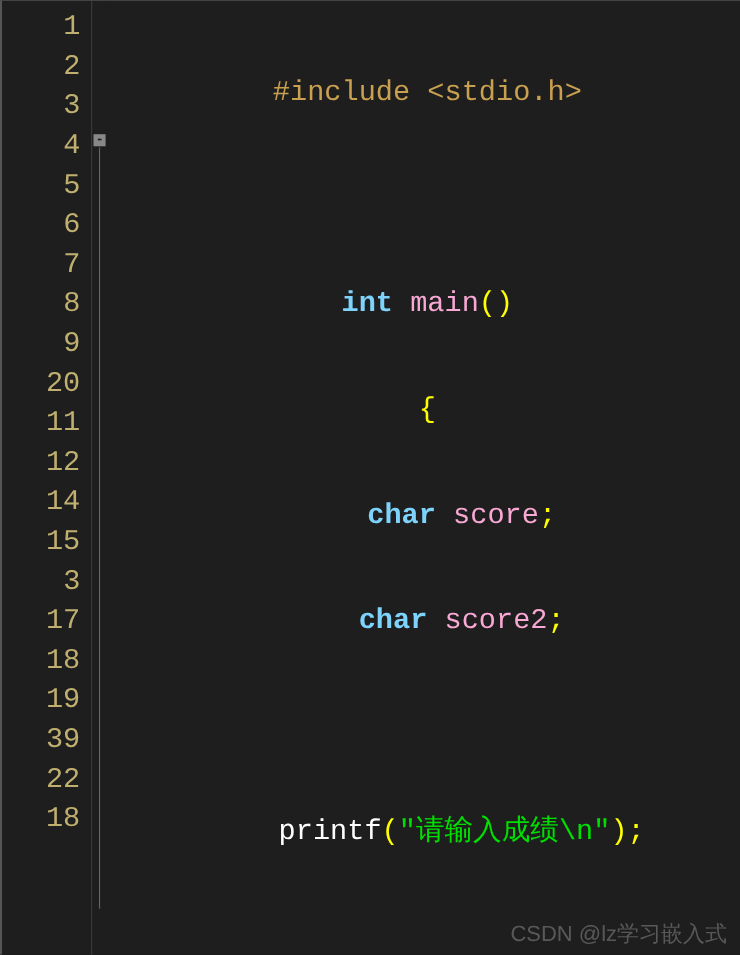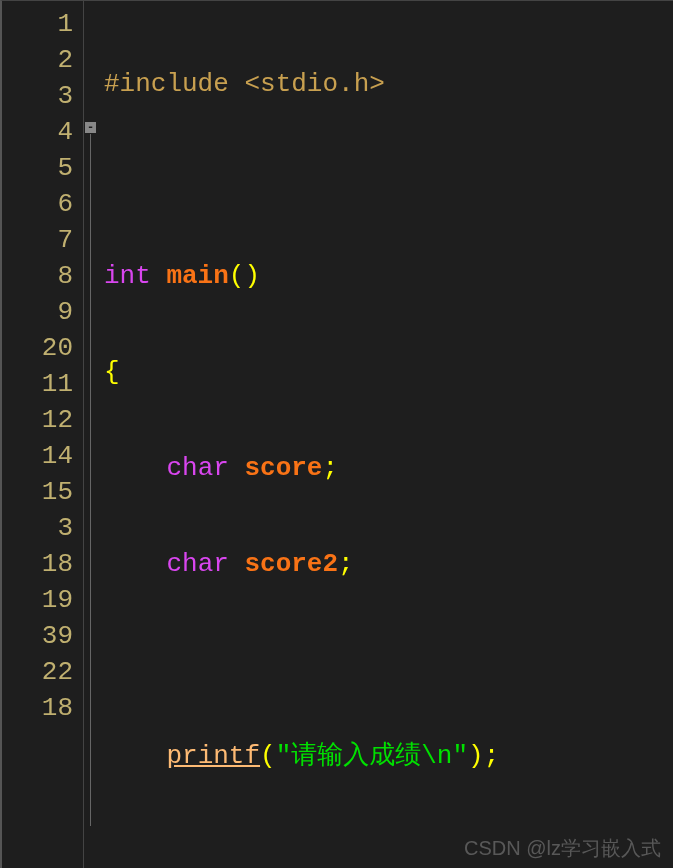--- a/index.html
+++ b/index.html
@@ -67,27 +67,28 @@
     .code {
       padding-left: 6px;
       padding-top: 5px;
       flex: 1;
       background: #1e1e1e;
       white-space: pre;
     }
     .code-line {
       height: 36px;
       line-height: 36px;
+      text-align: center;
     }
     .preproc { color: #c8a050; }
-    .keyword { color: #d946ef; }
-    .identifier { color: #f97316; font-weight: bold; }
+    .keyword { color: #7dd3fc; font-weight: bold; }
+    .identifier { color: #f9a8d4; }
     .brace { color: #ffff00; }
     .paren { color: #ffff00; }
-    .func { color: #fdba74; text-decoration: underline; }
+    .func { color: #ffffff; }
     .string { color: #00e000; }
     .semi { color: #ffff00; }
     .watermark {
       position: absolute;
       bottom: 6px;
       right: 12px;
       color: #888;
       font-size: 20px;
       font-family: sans-serif;
       opacity: 0.55;
@@ -106,20 +107,21 @@
     <div class="gutter-line">6</div>
     <div class="gutter-line">7</div>
     <div class="gutter-line">8</div>
     <div class="gutter-line">9</div>
     <div class="gutter-line">20</div>
     <div class="gutter-line">11</div>
     <div class="gutter-line">12</div>
     <div class="gutter-line">14</div>
     <div class="gutter-line">15</div>
     <div class="gutter-line">3</div>
+    <div class="gutter-line">17</div>
     <div class="gutter-line">18</div>
     <div class="gutter-line">19</div>
     <div class="gutter-line">39</div>
     <div class="gutter-line">22</div>
     <div class="gutter-line">18</div>
   </div>
   <div class="fold-col">
     <div class="fold-marker" style="top:121px;">-</div>
     <div class="fold-line" style="top:133px;height:692px;"></div>
   </div>

